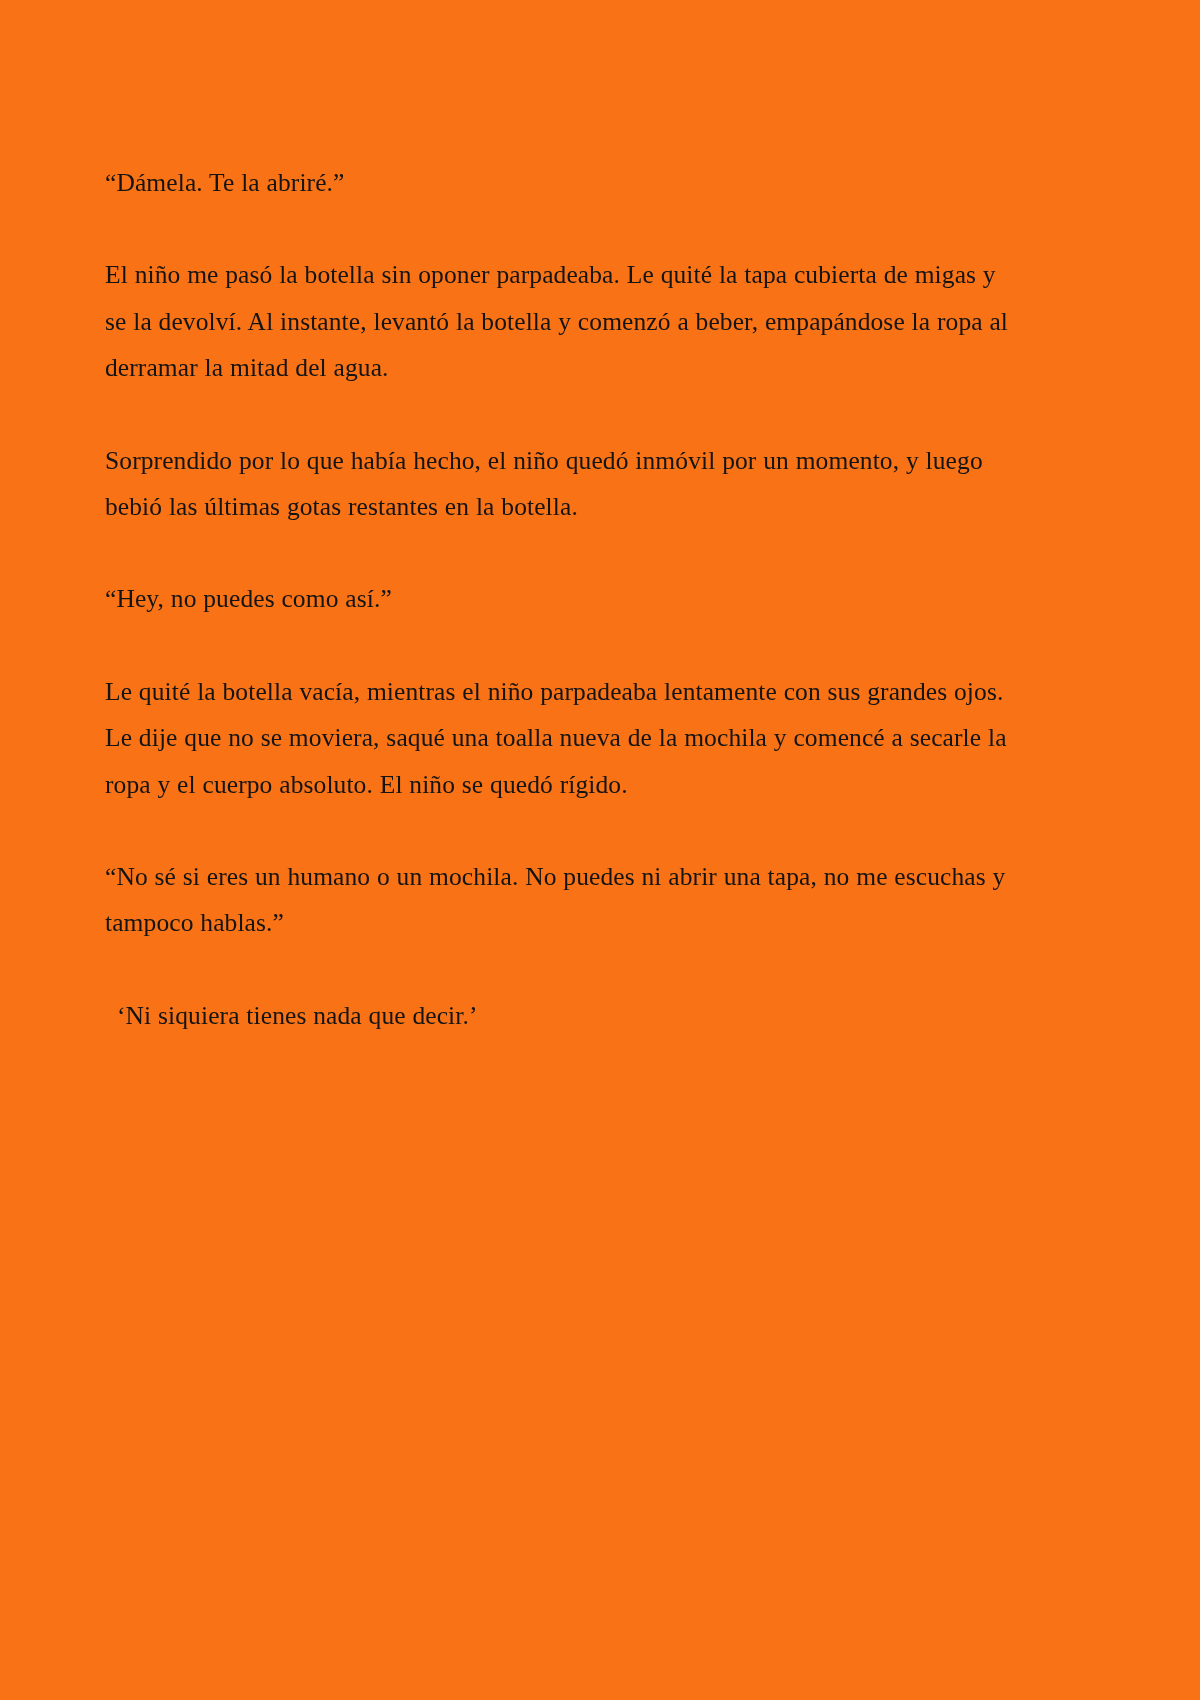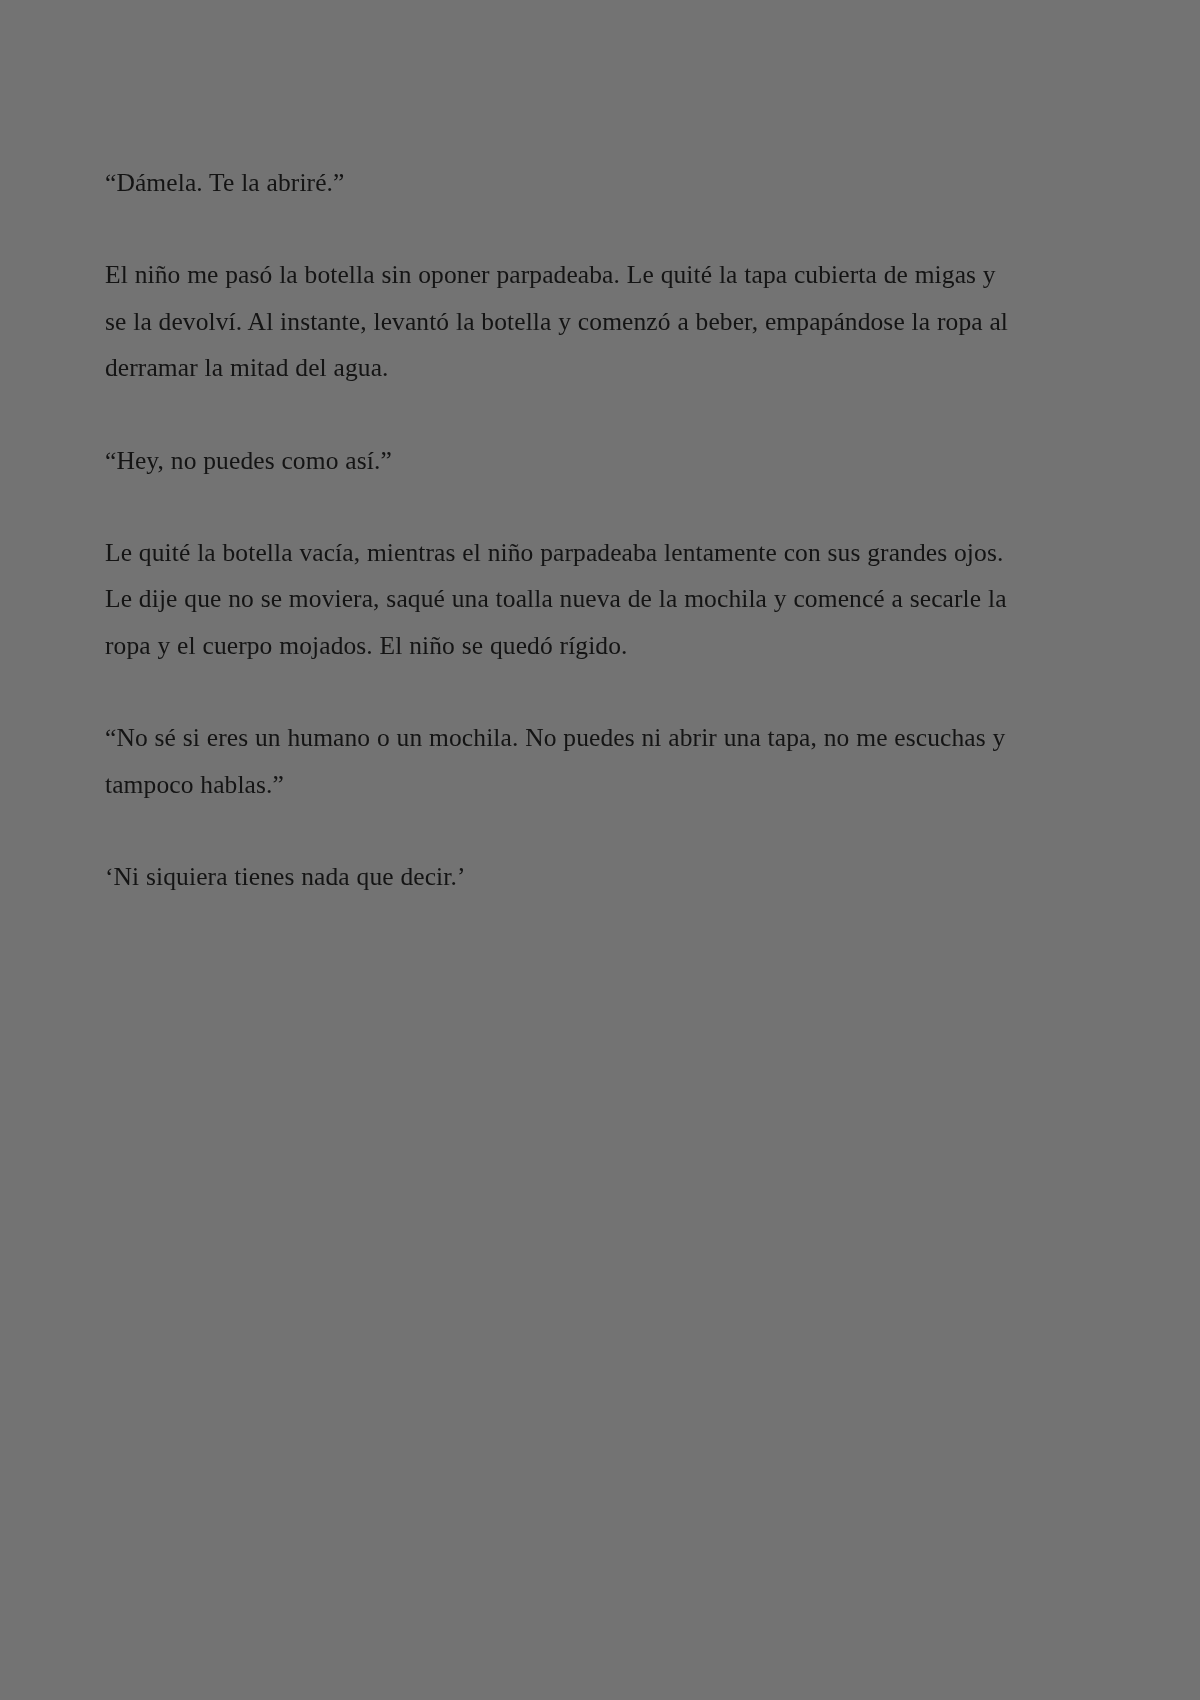--- a/index.html
+++ b/index.html
@@ -12,46 +12,48 @@
     height: 1700px;
     font-family: "Liberation Serif", "DejaVu Serif", serif;
     color: #111111;
     overflow: hidden;
   }
   .page {
     box-sizing: border-box;
     width: 1200px;
     height: 1700px;
     padding: 160px 200px 80px 105px;
-    background: #737373;
+    background: #f97316;
   }
   .content {
     width: 910px;
   }
   p.para {
     margin: 0 0 46px 0;
     font-size: 25.5px;
     line-height: 1.82;
     letter-spacing: 0.1px;
     color: #141414;
     text-align: left;
     word-spacing: 0.3px;
   }
   p.para:last-child {
     margin-bottom: 0;
+    margin-left: 12px;
   }
   .dialogue {
     
   }
 </style>
 </head>
 <body>
 
 <div class="page">
   <div class="content">
     <p class="para dialogue">“Dámela. Te la abriré.”</p>
     <p class="para">El niño me pasó la botella sin oponer parpadeaba. Le quité la tapa cubierta de migas y se la devolví. Al instante, levantó la botella y comenzó a beber, empapándose la ropa al derramar la mitad del agua.</p>
+    <p class="para">Sorprendido por lo que había hecho, el niño quedó inmóvil por un momento, y luego bebió las últimas gotas restantes en la botella.</p>
     <p class="para dialogue">“Hey, no puedes como así.”</p>
-    <p class="para">Le quité la botella vacía, mientras el niño parpadeaba lentamente con sus grandes ojos. Le dije que no se moviera, saqué una toalla nueva de la mochila y comencé a secarle la ropa y el cuerpo mojados. El niño se quedó rígido.</p>
+    <p class="para">Le quité la botella vacía, mientras el niño parpadeaba lentamente con sus grandes ojos. Le dije que no se moviera, saqué una toalla nueva de la mochila y comencé a secarle la ropa y el cuerpo absoluto. El niño se quedó rígido.</p>
     <p class="para dialogue">“No sé si eres un humano o un mochila. No puedes ni abrir una tapa, no me escuchas y tampoco hablas.”</p>
     <p class="para dialogue">‘Ni siquiera tienes nada que decir.’</p>
   </div>
 </div>
 
 </body></html>

